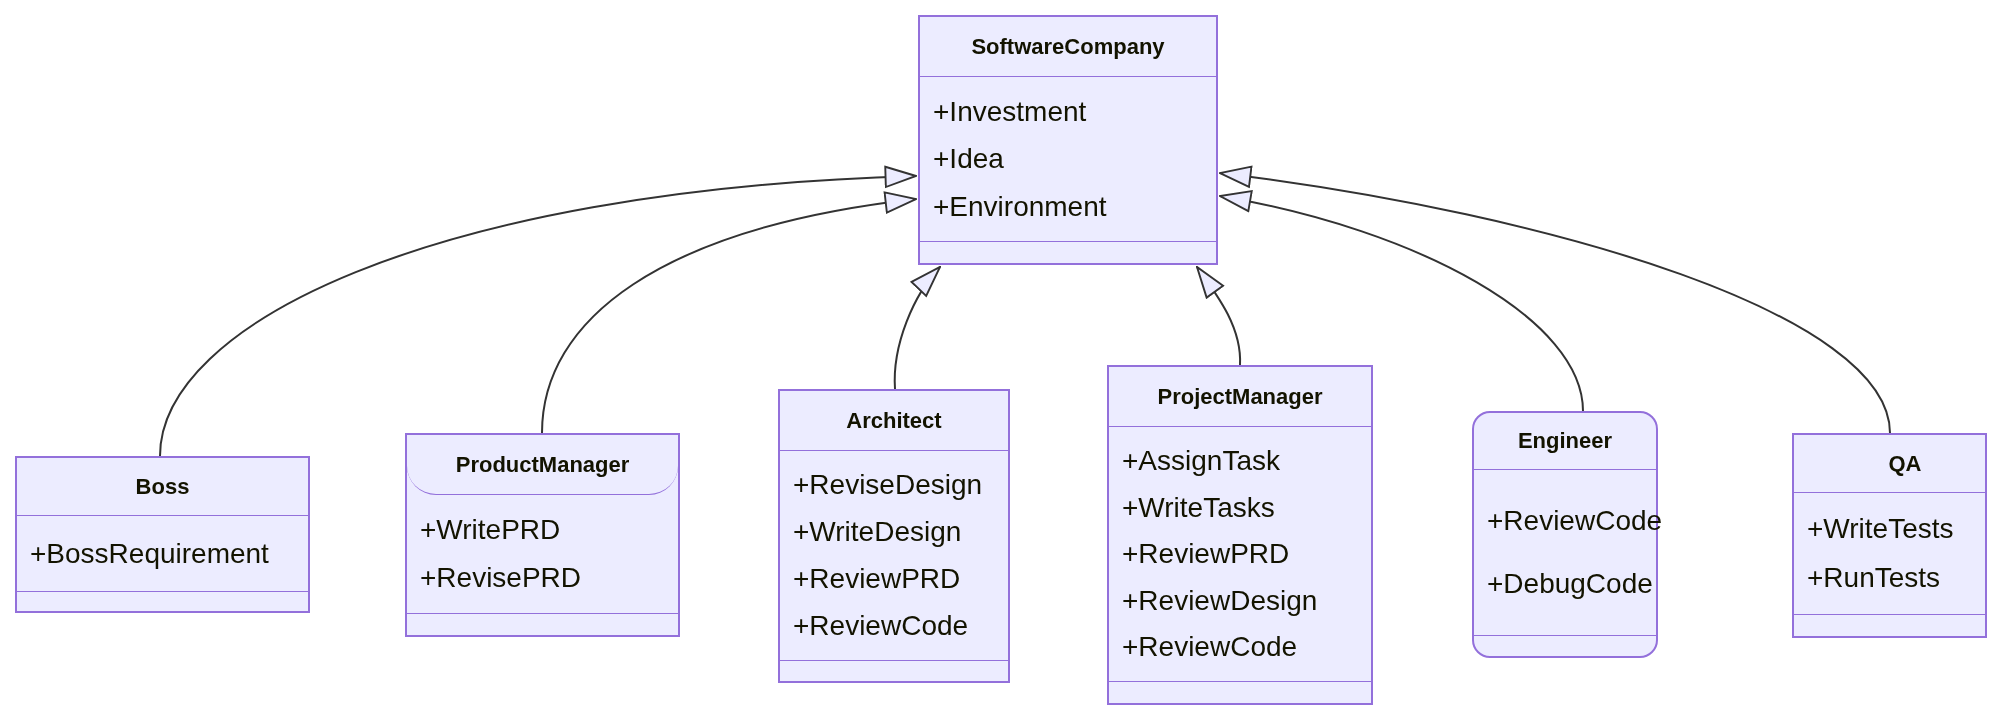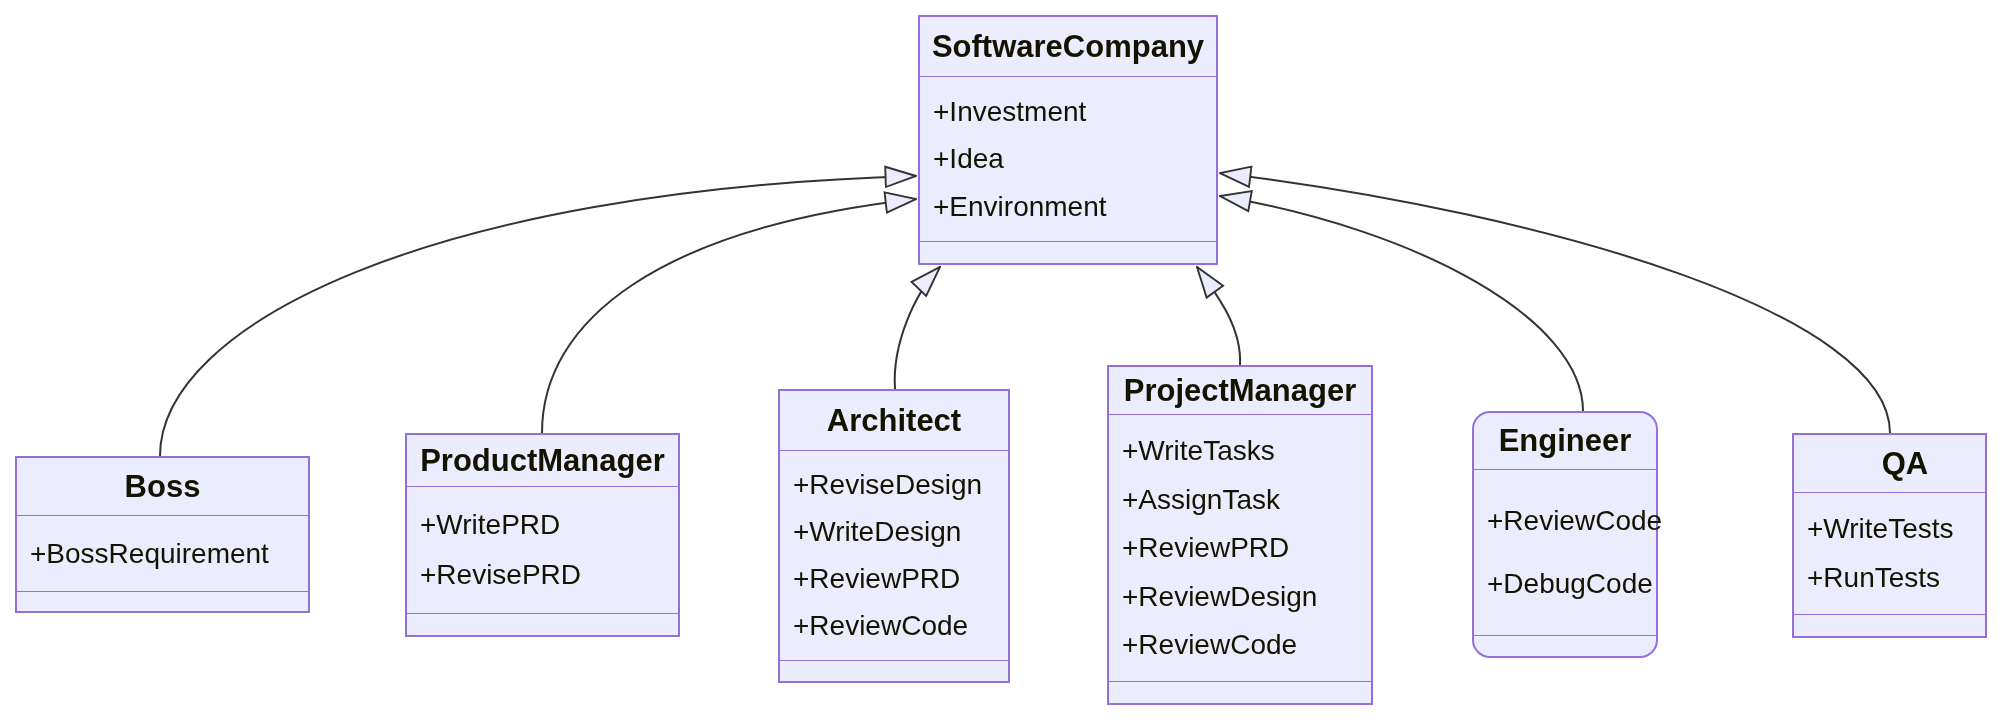--- a/index.html
+++ b/index.html
@@ -30,21 +30,21 @@
     flex-direction: column;
     color: #131300;
   }
   .cls-title {
     box-sizing: border-box;
     flex: 0 0 auto;
     display: flex;
     align-items: center;
     justify-content: center;
     font-weight: bold;
-    font-size: 31px;
+    font-size: 22px;
     border-bottom: 1.5px solid #9370DB;
   }
   .cls-attrs {
     box-sizing: border-box;
     flex: 1 1 auto;
     display: flex;
     flex-direction: column;
     justify-content: space-evenly;
     padding: 4px 0 4px 13px;
     font-size: 28px;
@@ -58,29 +58,29 @@
   
   #cls-softwarecompany { left: 918px;  top: 15px;  width: 300px; height: 250px; }
   #cls-softwarecompany .cls-title   { height: 60px; }
   #cls-softwarecompany .cls-methods { height: 22px; }
 
   #cls-boss            { left: 15px;   top: 456px; width: 295px; height: 157px; }
   #cls-boss .cls-title   { height: 58px; }
   #cls-boss .cls-methods { height: 20px; }
 
   #cls-productmanager  { left: 405px;  top: 433px; width: 275px; height: 204px; }
-  #cls-productmanager .cls-title   { height: 52px; }
+  #cls-productmanager .cls-title   { height: 60px; border-radius: 29px; }
   #cls-productmanager .cls-methods { height: 22px; }
 
   #cls-architect       { left: 778px;  top: 389px; width: 232px; height: 294px; }
   #cls-architect .cls-title   { height: 60px; }
   #cls-architect .cls-methods { height: 21px; }
 
   #cls-projectmanager  { left: 1107px; top: 365px; width: 266px; height: 340px; }
-  #cls-projectmanager .cls-title   { height: 48px; }
+  #cls-projectmanager .cls-title   { height: 60px; }
   #cls-projectmanager .cls-methods { height: 22px; }
 
   #cls-engineer        { left: 1472px; top: 411px; width: 186px; height: 247px; border-radius: 18px; }
   #cls-engineer .cls-title   { height: 57px; }
   #cls-engineer .cls-methods { height: 21px; }
 
   #cls-qa              { left: 1792px; top: 433px; width: 195px; height: 205px; }
   #cls-qa .cls-title   { height: 58px; padding-left: 31px; }
   #cls-qa .cls-methods { height: 22px; }
 </style>
@@ -137,22 +137,22 @@
       <div class="cls-attr">+WriteDesign</div>
       <div class="cls-attr">+ReviewPRD</div>
       <div class="cls-attr">+ReviewCode</div>
     </div>
     <div class="cls-methods"></div>
   </div>
 
   <div class="cls" id="cls-projectmanager">
     <div class="cls-title">ProjectManager</div>
     <div class="cls-attrs">
+      <div class="cls-attr">+AssignTask</div>
       <div class="cls-attr">+WriteTasks</div>
-      <div class="cls-attr">+AssignTask</div>
       <div class="cls-attr">+ReviewPRD</div>
       <div class="cls-attr">+ReviewDesign</div>
       <div class="cls-attr">+ReviewCode</div>
     </div>
     <div class="cls-methods"></div>
   </div>
 
   <div class="cls" id="cls-engineer">
     <div class="cls-title">Engineer</div>
     <div class="cls-attrs">

